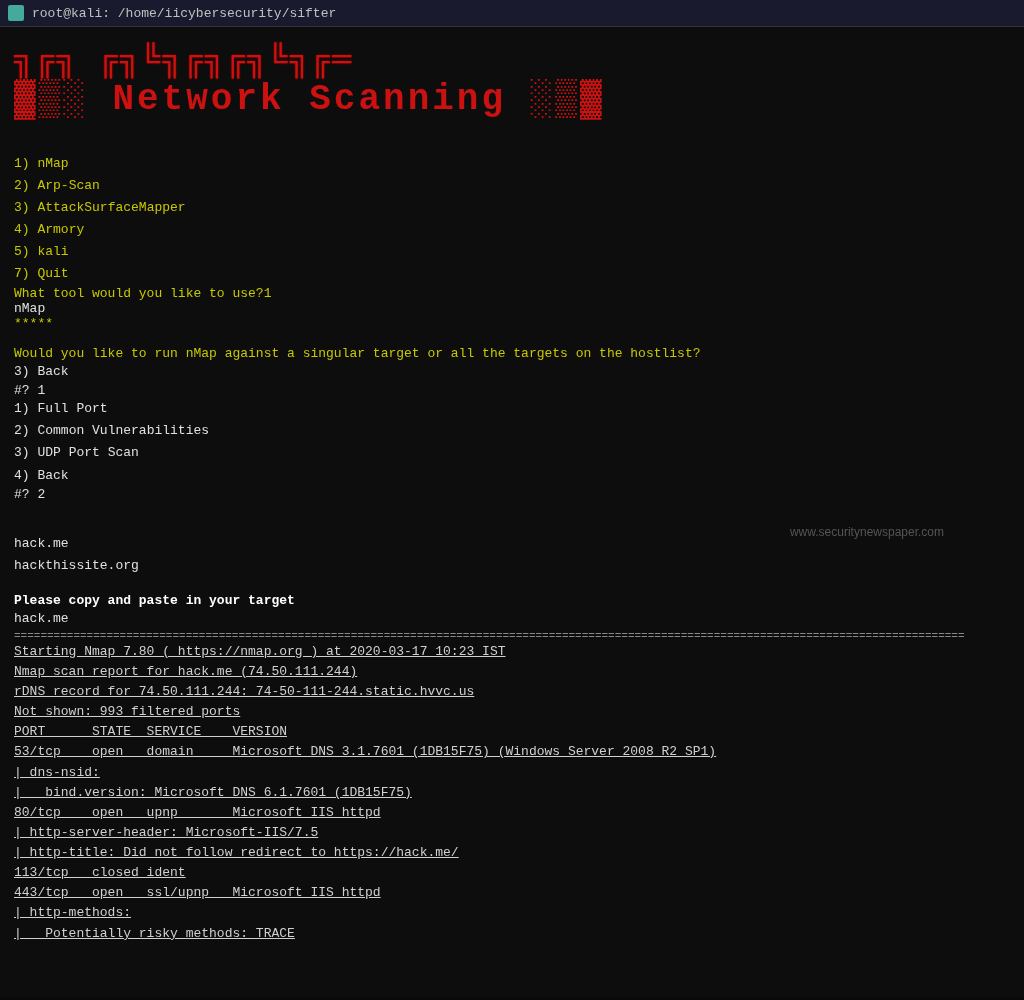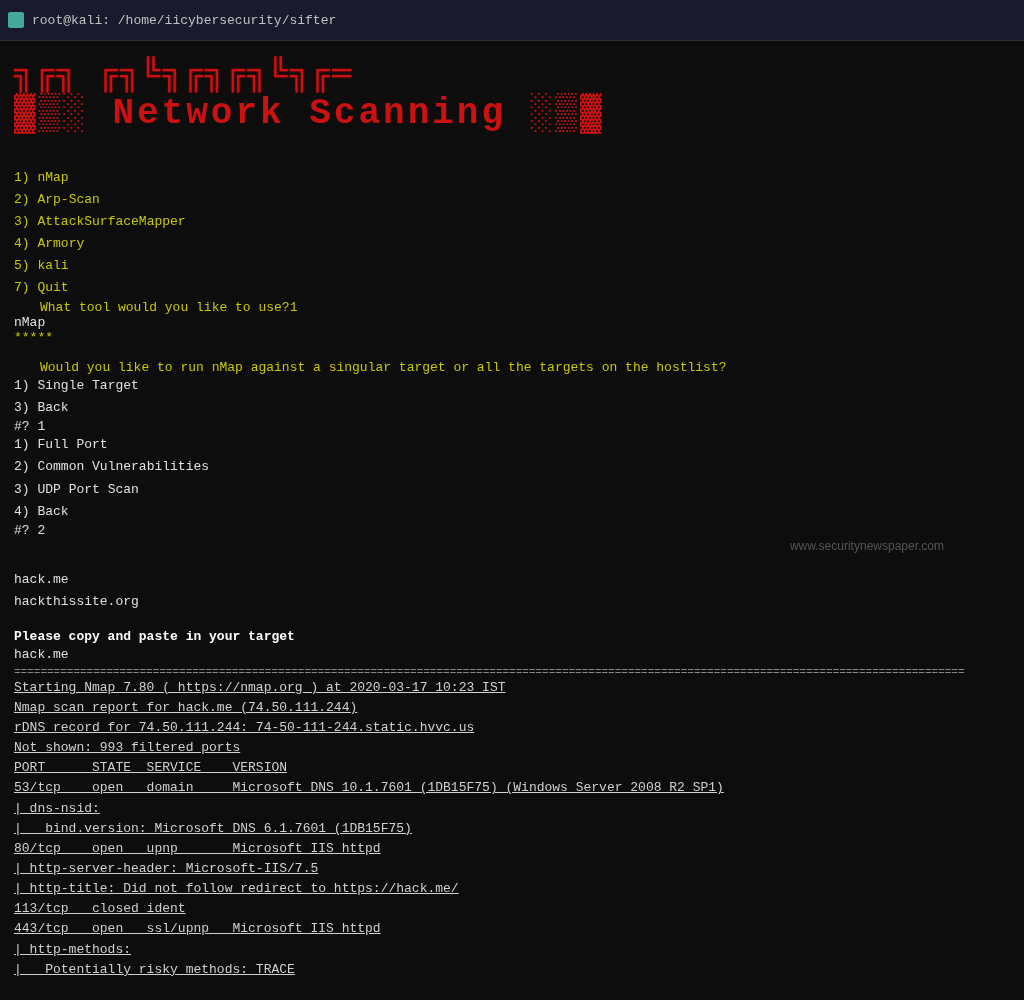--- a/index.html
+++ b/index.html
@@ -8,21 +8,21 @@
       color: #c0c0c0;
       font-family: 'Courier New', Courier, monospace;
       font-size: 13px;
       width: 1024px;
       min-height: 1000px;
       overflow: hidden;
     }
     .title-bar {
       background: #1a1a2e;
       color: #c0c0c0;
-      padding: 12px 8px;
+      padding: 5px 8px;
       display: flex;
       align-items: center;
       gap: 8px;
       font-size: 13px;
       border-bottom: 1px solid #333;
     }
     .title-bar-icon {
       width: 16px;
       height: 16px;
       background: #4a9;
@@ -43,21 +43,20 @@
       margin-bottom: 18px;
       font-weight: bold;
       letter-spacing: 1px;
     }
     .menu-item {
       color: #c8c800;
       line-height: 1.7;
     }
     .prompt-yellow {
       color: #c8c800;
-      margin-left: 26px;
     }
     .prompt-white {
       color: #e0e0e0;
     }
     .stars {
       color: #c8c800;
     }
     .section-line {
       color: #e0e0e0;
       line-height: 1.7;
@@ -113,21 +112,20 @@
     <div class="menu-item"><span>7)</span> <span>Quit</span></div>
   </div>
 
   <div class="prompt-yellow">What tool would you like to use?1</div>
   <div class="prompt-white">nMap</div>
   <div class="stars">*****</div>
 
   <div class="blank-line"></div>
 
   <div class="prompt-yellow">Would you like to run nMap against a singular target or all the targets on the hostlist?</div>
-  <div class="section-line"><span>1)</span> <span>Single Target</span></div>
   <div class="section-line"><span>3)</span> <span>Back</span></div>
   <div class="prompt-white">#? 1</div>
 
   <div class="section-line"><span>1)</span> <span>Full Port</span></div>
   <div class="section-line"><span>2)</span> <span>Common Vulnerabilities</span></div>
   <div class="section-line"><span>3)</span> <span>UDP Port Scan</span></div>
   <div class="section-line"><span>4)</span> <span>Back</span></div>
   <div class="prompt-white">#? 2</div>
 
   <div class="blank-line"></div>
@@ -142,21 +140,21 @@
   <div class="section-line">hack.me</div>
 
   <div class="separator" style="color:#888; font-size:11px;">================================================================================================================================================</div>
 
   <div class="nmap-output">
     <div>Starting Nmap 7.80 ( https://nmap.org ) at 2020-03-17 10:23 IST</div>
     <div>Nmap scan report for hack.me (74.50.111.244)</div>
     <div>rDNS record for 74.50.111.244: 74-50-111-244.static.hvvc.us</div>
     <div>Not shown: 993 filtered ports</div>
     <div>PORT      STATE  SERVICE    VERSION</div>
-    <div>53/tcp    open   domain     Microsoft DNS 10.1.7601 (1DB15F75) (Windows Server 2008 R2 SP1)</div>
+    <div>53/tcp    open   domain     Microsoft DNS 3.1.7601 (1DB15F75) (Windows Server 2008 R2 SP1)</div>
     <div>| dns-nsid:</div>
     <div>|_  bind.version: Microsoft DNS 6.1.7601 (1DB15F75)</div>
     <div>80/tcp    open   upnp       Microsoft IIS httpd</div>
     <div>|_http-server-header: Microsoft-IIS/7.5</div>
     <div>|_http-title: Did not follow redirect to https://hack.me/</div>
     <div>113/tcp   closed ident</div>
     <div>443/tcp   open   ssl/upnp   Microsoft IIS httpd</div>
     <div>| http-methods:</div>
     <div>|_  Potentially risky methods: TRACE</div>
   </div>

